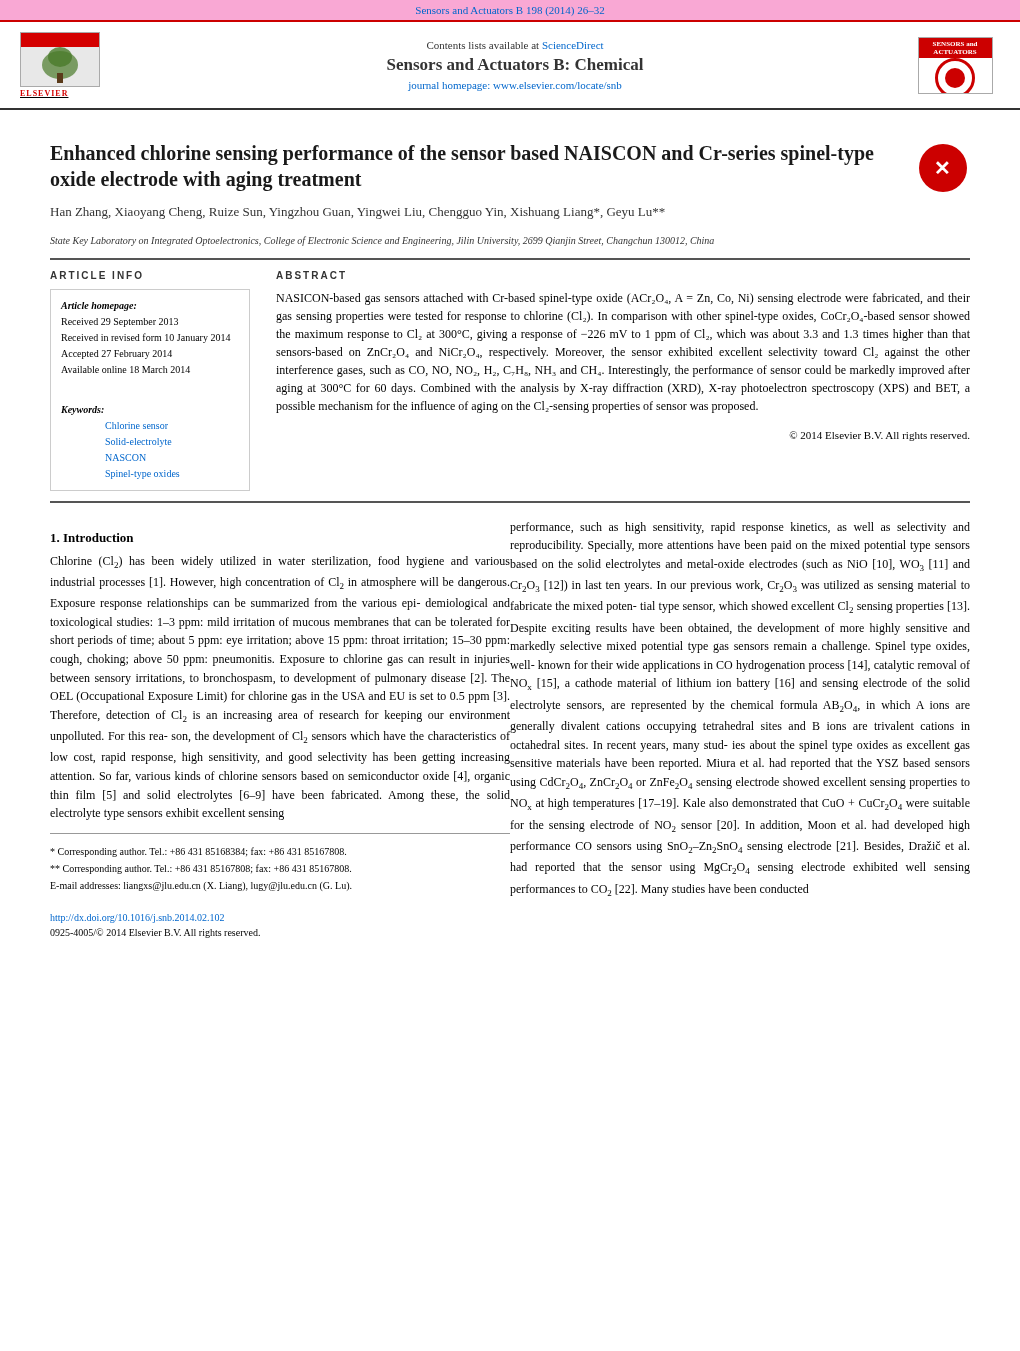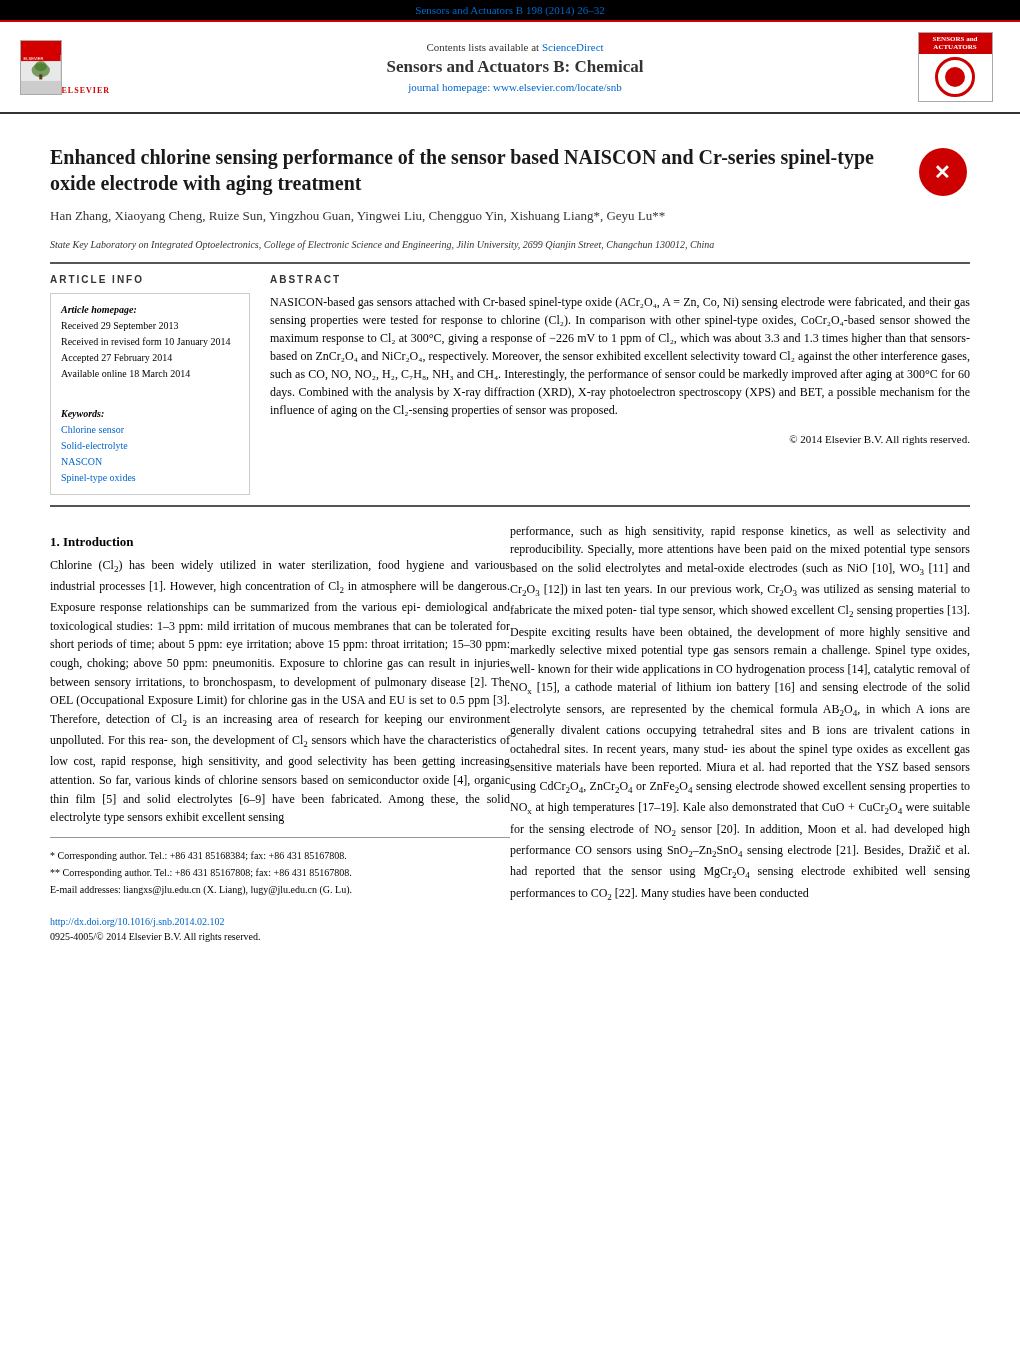--- a/index.html
+++ b/index.html
@@ -7,21 +7,21 @@
       width: 1020px;
       min-height: 1351px;
       background: #fff;
       font-family: 'Times New Roman', Times, serif;
       font-size: 13px;
       color: #000;
     }
 
     
     .top-header {
-      background: #000000;
+      background: #f9a8d4;
       border-bottom: 2px solid #c00;
       padding: 4px 20px;
       display: flex;
       align-items: center;
       justify-content: center;
     }
     .journal-ref {
       font-size: 11px;
       color: #0066cc;
       text-align: center;
@@ -30,23 +30,24 @@
     
     .journal-header {
       display: flex;
       align-items: center;
       padding: 10px 20px;
       border-bottom: 2px solid #333;
     }
     .elsevier-logo {
       width: 90px;
       display: flex;
-      flex-direction: row;
-      align-items: flex-end;
+      flex-direction: column;
+      align-items: flex-start;
       margin-right: 10px;
+      text-decoration: underline;
     }
     .elsevier-logo .logo-img {
       width: 80px;
       height: 55px;
       background: #ccc;
       display: flex;
       align-items: center;
       justify-content: center;
       font-size: 8px;
       color: #333;
@@ -91,21 +92,21 @@
       color: #0066cc;
     }
     .sensors-logo {
       width: 90px;
       display: flex;
       flex-direction: column;
       align-items: center;
     }
     .sensors-logo-box {
       width: 75px;
-      height: 70px;
+      height: 57px;
       border: 1px solid #aaa;
       display: flex;
       flex-direction: column;
       overflow: hidden;
       position: relative;
     }
     .sensors-logo-top {
       background: #c00;
       color: #fff;
       font-size: 7px;
@@ -192,21 +193,21 @@
     }
     .divider-thick {
       border: none;
       border-top: 2px solid #555;
       margin: 10px 0;
     }
 
     
     .two-col {
       display: flex;
-      gap: 20px;
+      gap: 26px;
       margin: 10px 0;
     }
     .col-left {
       width: 200px;
       flex-shrink: 0;
     }
     .col-right {
       flex: 1;
     }
 
@@ -236,20 +237,21 @@
     }
     .keywords-section .kw-label {
       font-style: italic;
       font-weight: bold;
       font-size: 10px;
     }
     .keywords-section .kw-item {
       font-size: 10px;
       display: block;
       color: #0066cc;
+      margin-left: 44px;
     }
 
     
     .abstract-text {
       font-size: 12px;
       line-height: 1.5;
       text-align: justify;
     }
     .abstract-text .copyright {
       display: block;

